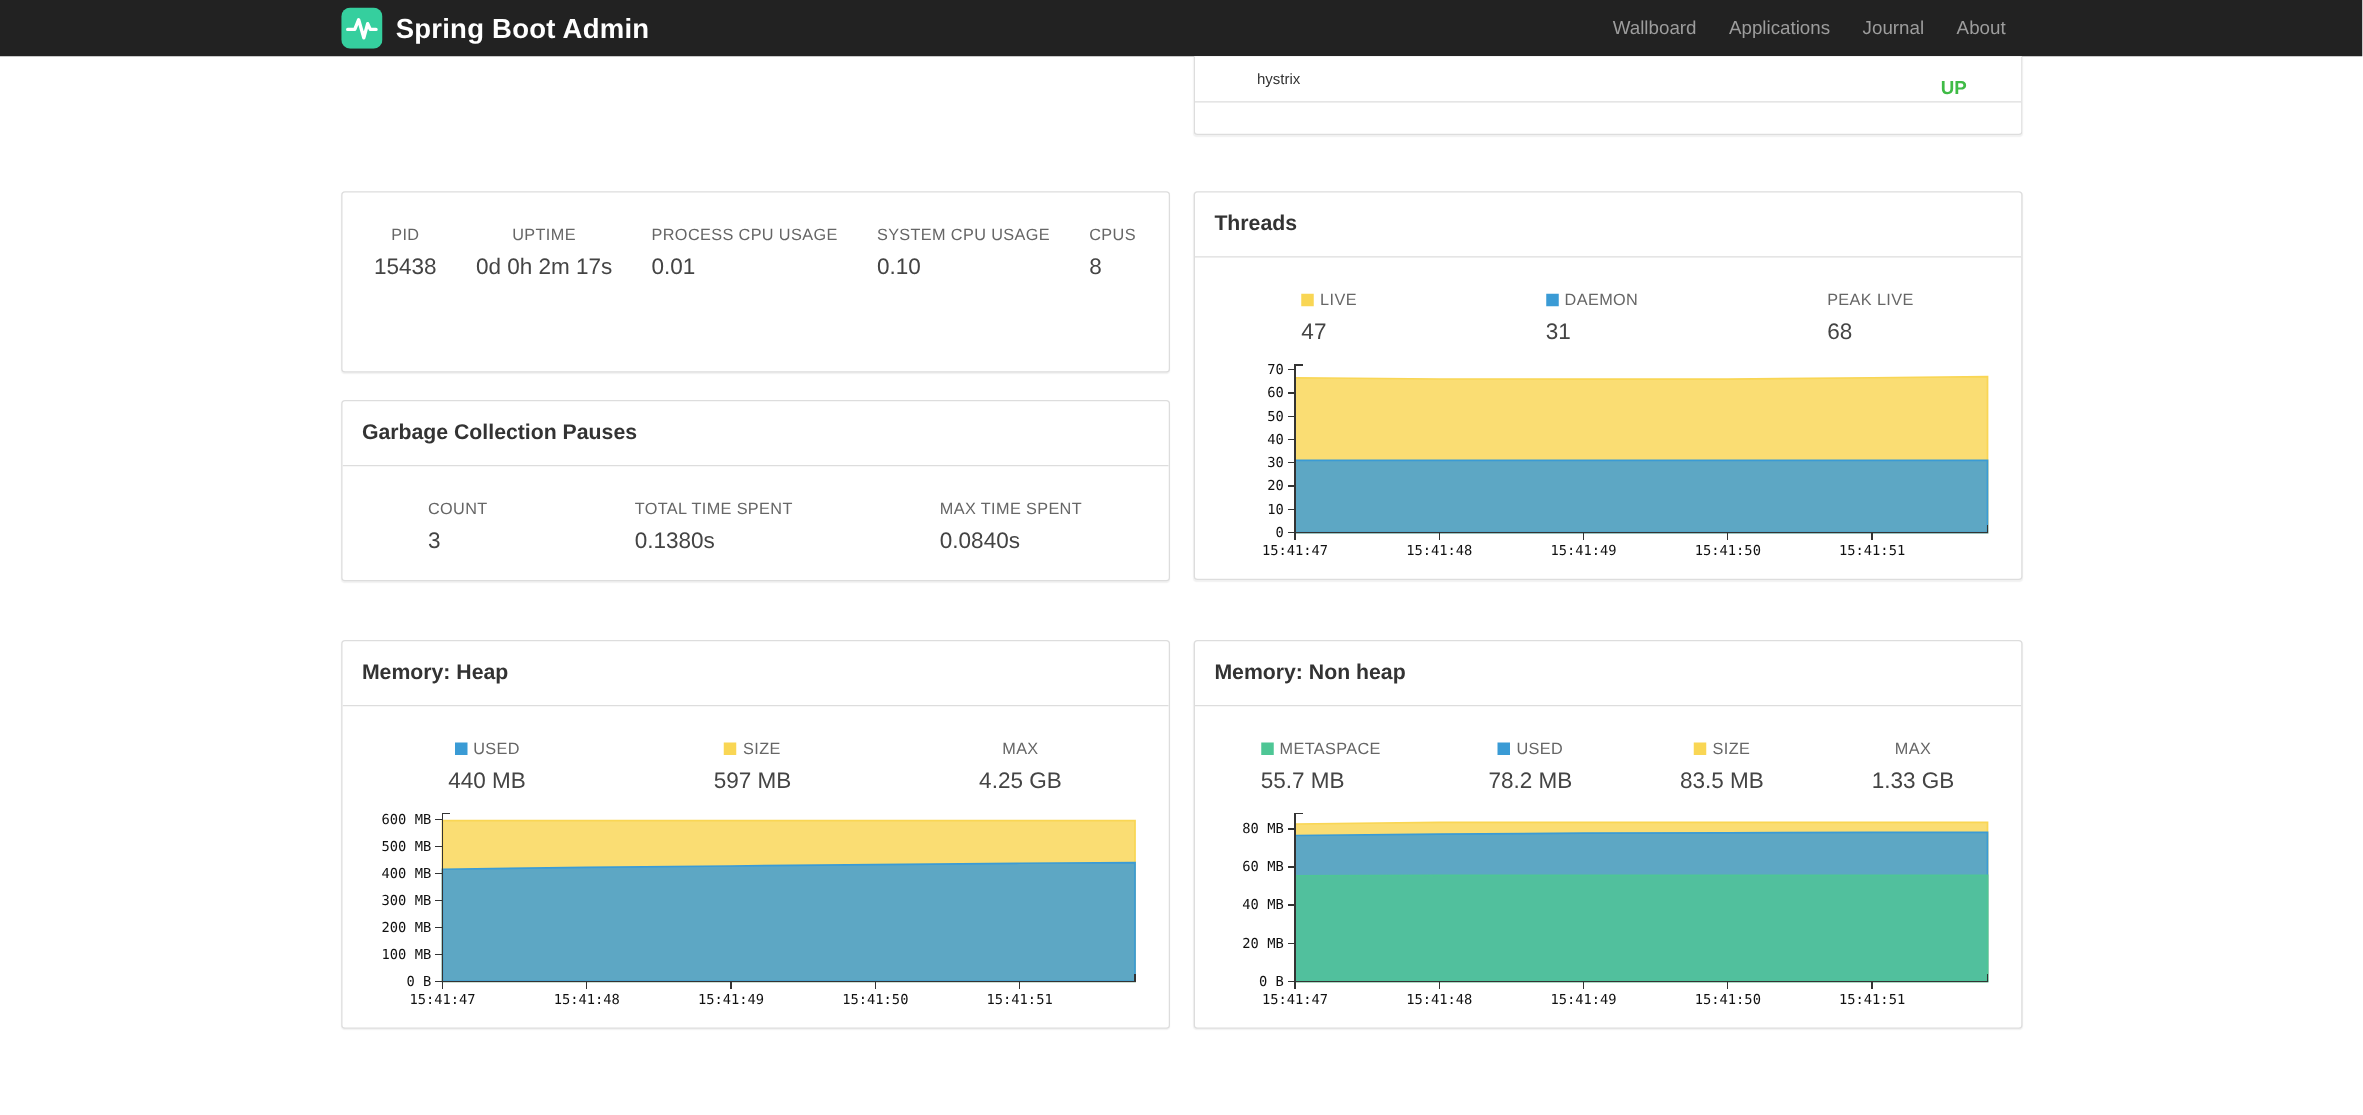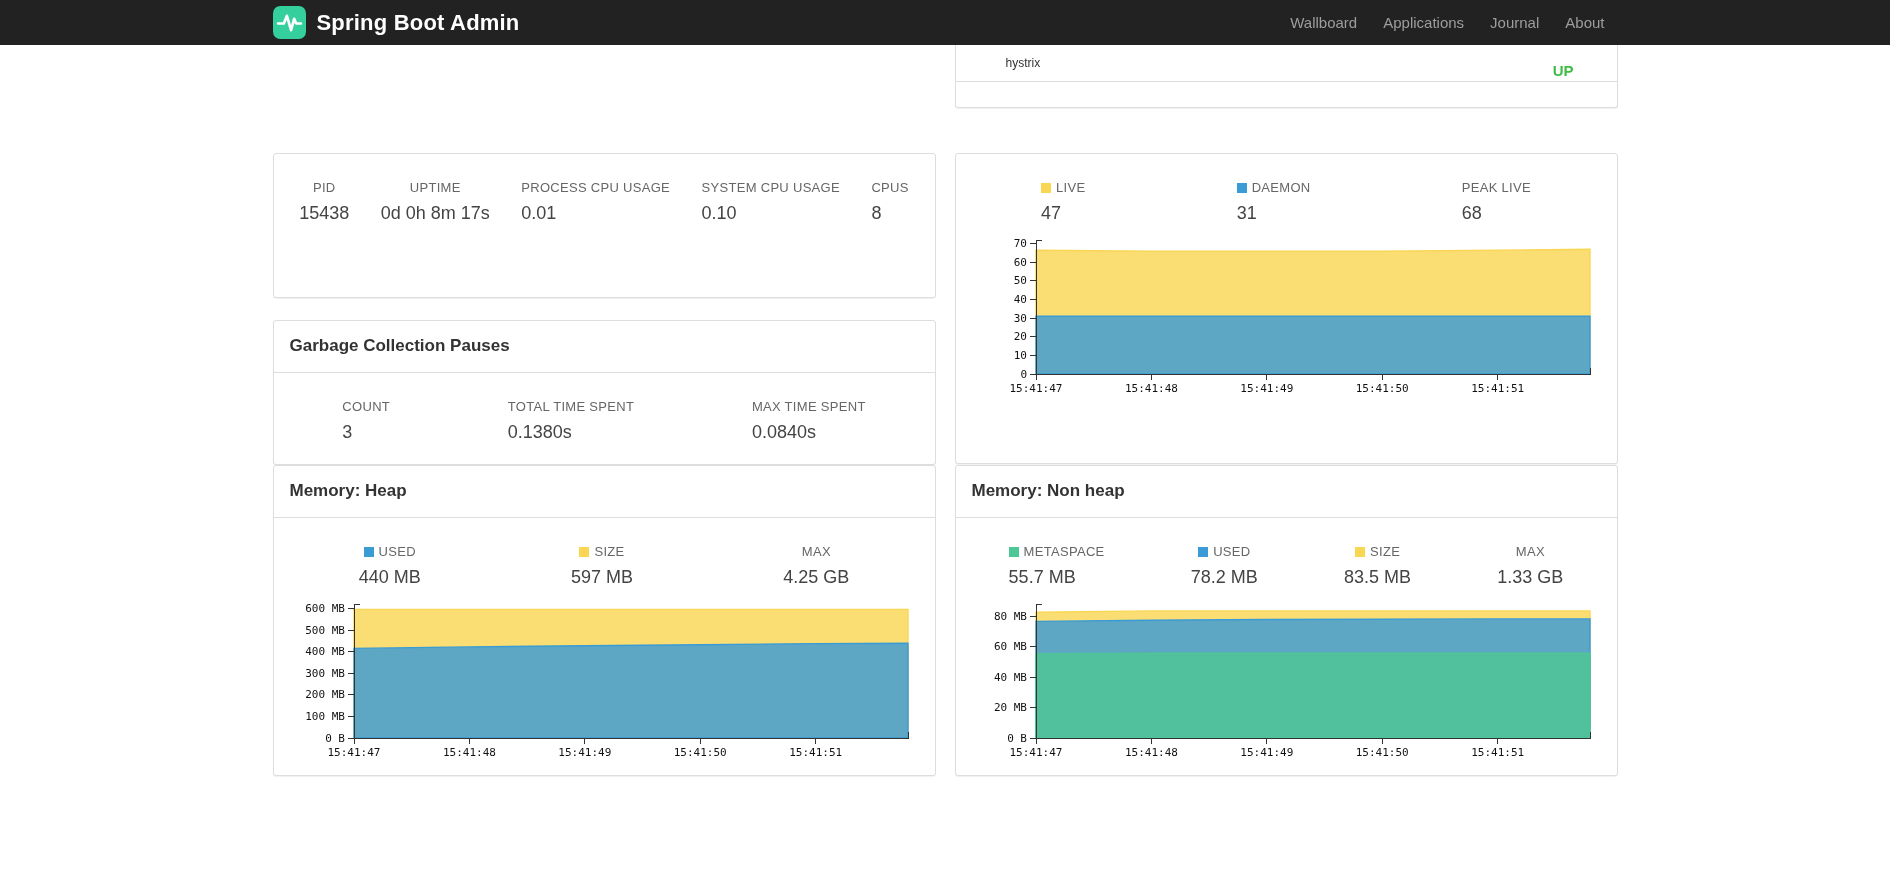--- a/index.html
+++ b/index.html
@@ -15,21 +15,21 @@
   .brand { display: flex; align-items: center; gap: 11px; text-decoration: none; cursor: pointer; }
   .logo { width: 33px; height: 33px; display: inline-block; }
   .logo svg { width: 33px; height: 33px; display: block; }
   .brand-title { color: #fff; font-size: 22px; font-weight: bold; letter-spacing: .2px; }
   .nav-links { display: flex; list-style: none; align-items: center; }
   .nav-links a { display: block; color: #9d9d9d; font-size: 15px; padding: 0 13px; text-decoration: none; cursor: pointer; }
   
   .content .row { display: flex; gap: 19px; }
   .col { flex: 1; min-width: 0; }
   .row-mid { margin-top: 45px; }
-  .row-bottom { }
+  .row-bottom { margin-top: 47px; }
   
   .panel {
     background: #fff; border: 1px solid #ddd; border-radius: 3px;
     box-shadow: 0 1px 1px rgba(0,0,0,.06); overflow: hidden;
   }
   .panel-heading {
     padding: 15px 16px 14px; font-size: 17px; font-weight: bold; color: #333;
     border-bottom: 1px solid #ddd; height: 52px;
   }
   .stat-panel { height: 145px; }
@@ -108,21 +108,21 @@
             <div class="stat">
               <div class="stat-label">
                 <span>PID</span>
               </div>
               <div class="stat-value">15438</div>
             </div>
             <div class="stat">
               <div class="stat-label">
                 <span>UPTIME</span>
               </div>
-              <div class="stat-value">0d 0h 8m 17s</div>
+              <div class="stat-value">0d 0h 2m 17s</div>
             </div>
             <div class="stat">
               <div class="stat-label">
                 <span>PROCESS CPU USAGE</span>
               </div>
               <div class="stat-value">0.01</div>
             </div>
             <div class="stat">
               <div class="stat-label">
                 <span>SYSTEM CPU USAGE</span>
@@ -156,20 +156,21 @@
               <div class="stat-label">
                 <span>MAX TIME SPENT</span>
               </div>
               <div class="stat-value">0.0840s</div>
             </div>
           </div>
       </div>
     </div>
     <div class="col">
       <div class="panel chart-panel">
+        <div class="panel-heading">Threads</div>
         <div class="stats">
             <div class="stat">
               <div class="stat-label">
                 <span class="legend-square" style="background: rgb(249, 214, 84);"></span>
                 <span>LIVE</span>
               </div>
               <div class="stat-value">47</div>
             </div>
             <div class="stat">
               <div class="stat-label">

